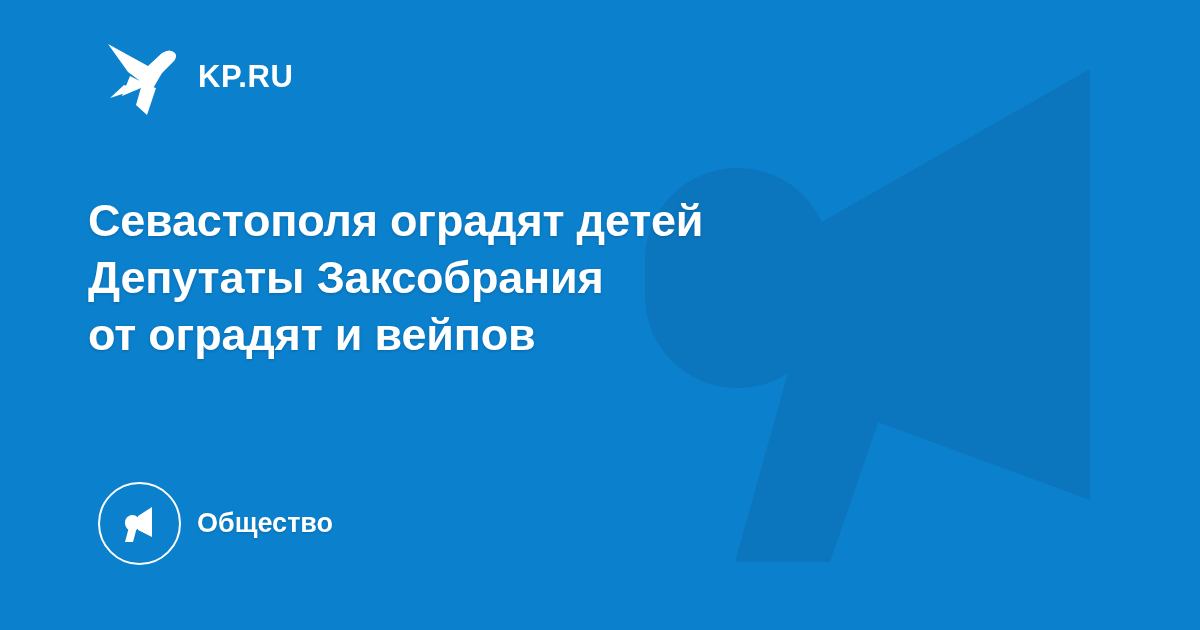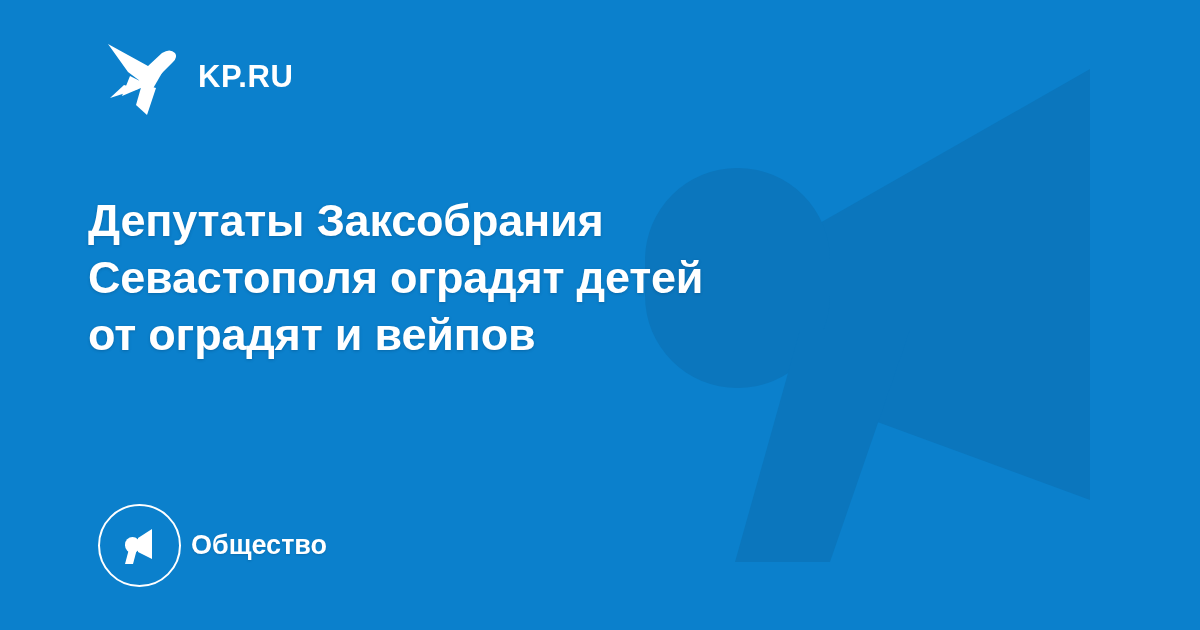--- a/index.html
+++ b/index.html
@@ -71,24 +71,24 @@
   }
   .headline-line {
     display: block;
     white-space: nowrap;
   }
 
   
   .category {
     position: absolute;
     left: 98px;
-    top: 504px;
+    top: 482px;
     display: flex;
     align-items: center;
-    gap: 10px;
+    gap: 16px;
   }
   .category-badge {
     width: 83px;
     height: 83px;
     border: 2px solid #ffffff;
     border-radius: 50%;
     display: flex;
     align-items: center;
     justify-content: center;
     box-sizing: border-box;
@@ -136,22 +136,22 @@
 
         <path d="M38 48 L52 52 L43 79 L32 69 Z"></path>
 
         <path d="M20 49 L34 53 L6 62 Z"></path>
       </g>
     </svg>
     <span class="brand-name">KP.RU</span>
   </div>
 
   <h1 class="headline">
+    <span class="headline-line">Севастополя оградят детей</span>
     <span class="headline-line">Депутаты Заксобрания</span>
-    <span class="headline-line">Севастополя оградят детей</span>
     <span class="headline-line">от оградят и вейпов</span>
   </h1>
 
   <div class="category">
     <div class="category-badge">
       <svg viewBox="0 0 44 44" xmlns="http://www.w3.org/2000/svg" aria-hidden="true">
         <g fill="#ffffff">
 
           <polygon points="34,5 34,35 20,28 20,14"></polygon>
 

